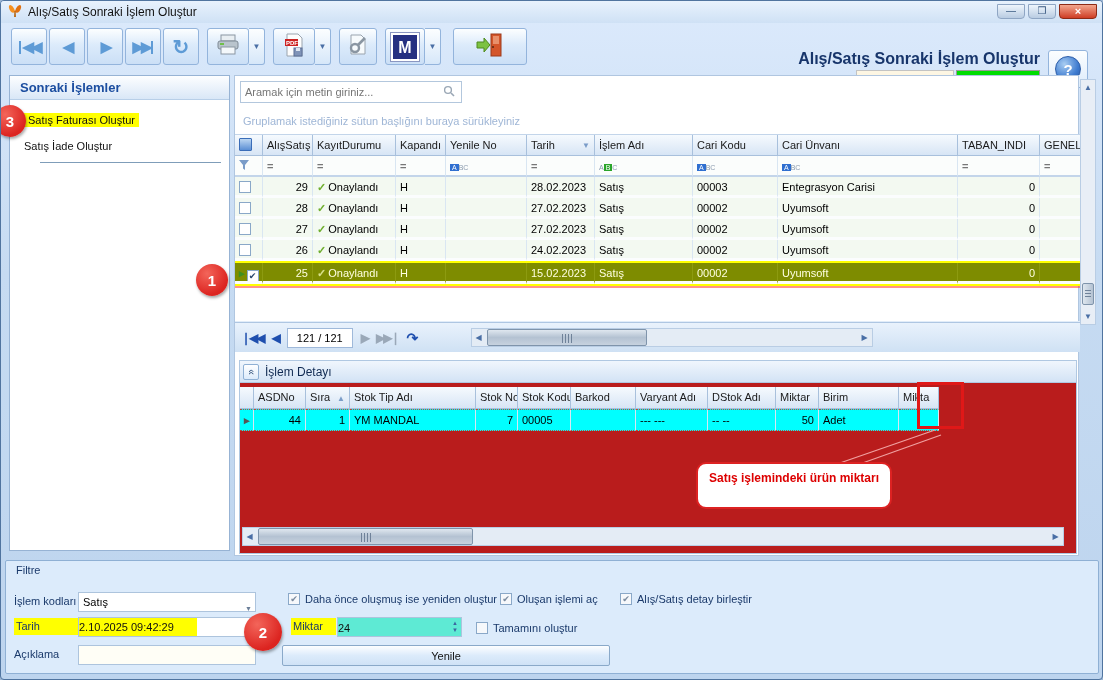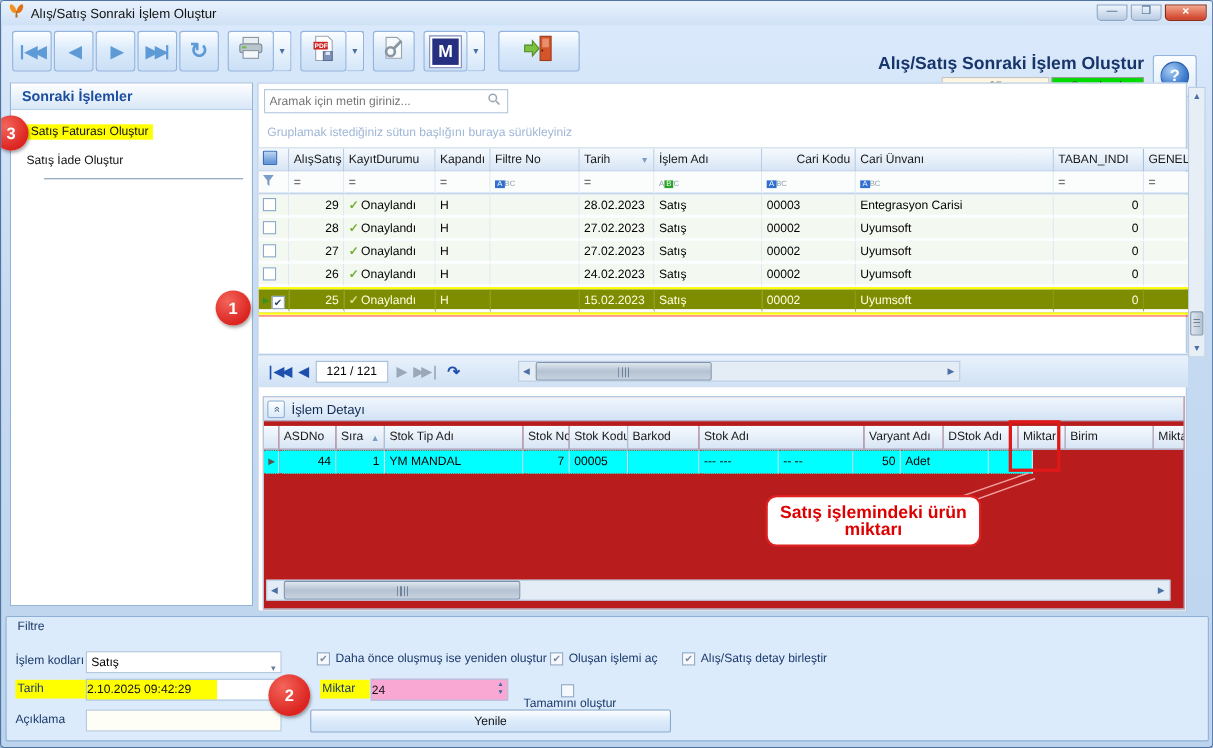--- a/index.html
+++ b/index.html
@@ -130,22 +130,22 @@
   .fcheck .cbx{margin-right:5px;background:#f6f8fb;color:#7a8ba0;}
   .ylw{background:#ffff00 !important;}
   .spin{position:absolute;right:3px;top:2px;display:flex;flex-direction:column;font-size:6px;color:#3b66a0;line-height:7px;}
   .yenile{position:absolute;left:276px;top:84px;width:328px;height:21px;border:1px solid #8aa9c9;border-radius:2px;
     background:linear-gradient(180deg,#fdfeff,#dcebfb 50%,#cfe2f6);font-size:11px;text-align:center;line-height:20px;color:#111;}
   
   .ann-circle{position:absolute;border-radius:50%;background:radial-gradient(circle at 35% 30%,#f3655a,#dc2420 70%);
     color:#fff;font-weight:bold;display:flex;align-items:center;justify-content:center;z-index:50;
     box-shadow:1px 2px 3px rgba(0,0,0,.35);font-size:15px;}
   .redbox{position:absolute;left:916px;top:381px;width:47px;height:47px;border:3px solid #e01818;z-index:40;}
-  .callout{position:absolute;left:695px;top:449px;width:196px;height:47px;border:2px solid #dd2222;border-radius:10px;
-    background:#fff;color:#dd0000;font-weight:bold;font-size:16px;text-align:center;padding-top:7px;z-index:40;line-height:15px;}
+  .callout{position:absolute;left:695px;top:461px;width:196px;height:47px;border:2px solid #dd2222;border-radius:10px;
+    background:#fff;color:#dd0000;font-weight:bold;font-size:12px;text-align:center;padding-top:7px;z-index:40;line-height:15px;}
   .connector{position:absolute;left:0;top:0;width:1103px;height:680px;pointer-events:none;z-index:39;}
   
   .micon{display:inline-block;}
 </style>
 </head>
 <body>
 
 <div class="window">
 
   <div class="titlebar">
@@ -250,24 +250,24 @@
           </svg></span>
     </div>
     <div class="group-hint">Gruplamak istediğiniz sütun başlığını buraya sürükleyiniz</div>
 
     <div class="grid" id="main-grid">
         <div class="grow hrow">
           <div class="c" style="width: 28px;"><span class="selall"></span></div>
           <div class="c" style="width: 50px;">AlışSatış</div>
           <div class="c" style="width: 83px;">KayıtDurumu</div>
           <div class="c" style="width: 50px;">Kapandı</div>
-          <div class="c" style="width: 81px;">Filtre No</div>
+          <div class="c" style="width: 81px;">Yenile No</div>
           <div class="c" style="width: 68px;"><span class="sorter">▼</span>Tarih</div>
           <div class="c" style="width: 98px;">İşlem Adı</div>
-          <div class="c" style="width: 85px; text-align: right;">Cari Kodu</div>
+          <div class="c" style="width: 85px;">Cari Kodu</div>
           <div class="c" style="width: 180px;">Cari Ünvanı</div>
           <div class="c" style="width: 82px;">TABAN_INDI</div>
           <div class="c" style="width: 57px;">GENEL_</div>
         </div>
         <div class="grow frow">
           <div class="c" style="width: 28px;"><svg width="10" height="10" viewBox="0 0 10 10">
               <path d="M0 0 h10 l-4 5 v5 l-2 -1.5 v-3.5 z" fill="#7a9cc8"></path>
             </svg></div>
           <div class="c" style="width: 50px;"><span class="f-eq">=</span></div>
           <div class="c" style="width: 83px;"><span class="f-eq">=</span></div>
@@ -369,21 +369,20 @@
       </div>
       <div class="dgrid" id="detail-grid">
           <div class="grow hrow">
             <div class="c" style="width: 14px;"></div>
             <div class="c" style="width: 52px;">ASDNo</div>
             <div class="c" style="width: 44px;"><span class="sorter">▲</span>Sıra</div>
             <div class="c" style="width: 126px;">Stok Tip Adı</div>
             <div class="c" style="width: 42px;">Stok No</div>
             <div class="c" style="width: 53px;">Stok Kodu</div>
             <div class="c" style="width: 65px;">Barkod</div>
-            <div class="c" style="width: 150px;">Stok Adı</div>
             <div class="c" style="width: 72px;">Varyant Adı</div>
             <div class="c" style="width: 68px;">DStok Adı</div>
             <div class="c" style="width: 43px;">Miktar</div>
             <div class="c" style="width: 80px;">Birim</div>
             <div class="c" style="width: 40px;">Mikta</div>
           </div>
           <div class="grow drow">
             <div class="c" style="width: 14px;"><span class="rowind" style="color:#555;">▸</span></div>
             <div class="c r" style="width: 52px;">44</div>
             <div class="c r" style="width: 44px;">1</div>
@@ -431,28 +430,28 @@
     </div>
     <div class="fcheck" style="left:614px;top:32px;">
       <span class="cbx on"></span>
       <span>Alış/Satış detay birleştir</span>
     </div>
 
     <div class="flabel ylw" style="left:8px;top:57px;width:64px;height:17px;line-height:17px;padding-left:2px;">Tarih</div>
     <input class="finput" style="left: 72px; top: 56px; width: 178px; background: linear-gradient(90deg, rgb(255, 255, 0) 0px, rgb(255, 255, 0) 118px, rgb(255, 255, 255) 118px);" value="2.10.2025 09:42:29">
 
     <div class="flabel ylw" style="left:285px;top:57px;width:45px;height:17px;line-height:17px;padding-left:2px;">Miktar</div>
-    <div style="position:absolute;left:331px;top:56px;width:125px;height:20px;border:1px solid #adc4dd;background:#f9a8d4;">
+    <div style="position:absolute;left:331px;top:56px;width:125px;height:20px;border:1px solid #adc4dd;background:#5eead4;">
       <input class="finput" style="left: 0px; top: 0px; width: 108px; border: none; background: transparent;" value="24">
       <span class="spin">
           <span>▲</span>
           <span>▼</span>
         </span>
     </div>
-    <div class="fcheck" style="left:470px;top:61px;flex-direction:column;">
+    <div class="fcheck" style="left:470px;top:61px;">
       <span class="cbx"></span>
       <span>Tamamını oluştur</span>
     </div>
 
     <div class="flabel" style="left:8px;top:87px;">Açıklama</div>
     <input class="finput" style="left: 72px; top: 84px; width: 178px; background: rgb(255, 254, 246);" value="">
 
     <div class="yenile">Yenile</div>
   </div>
 

